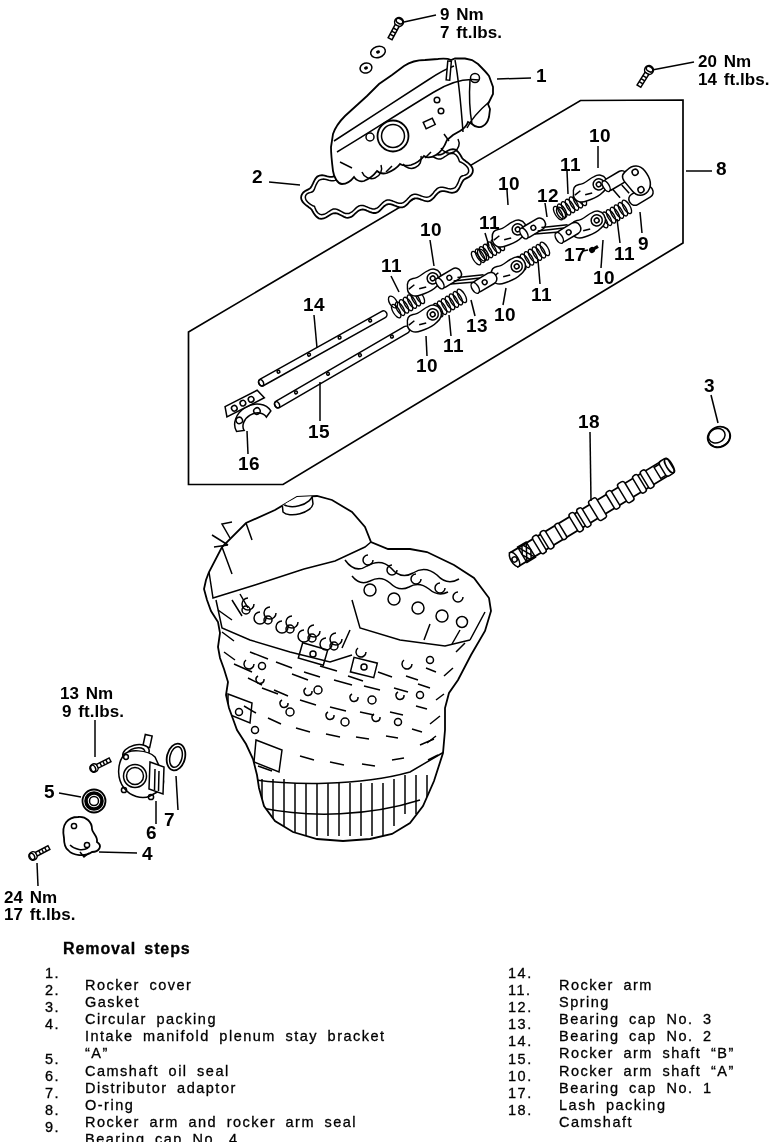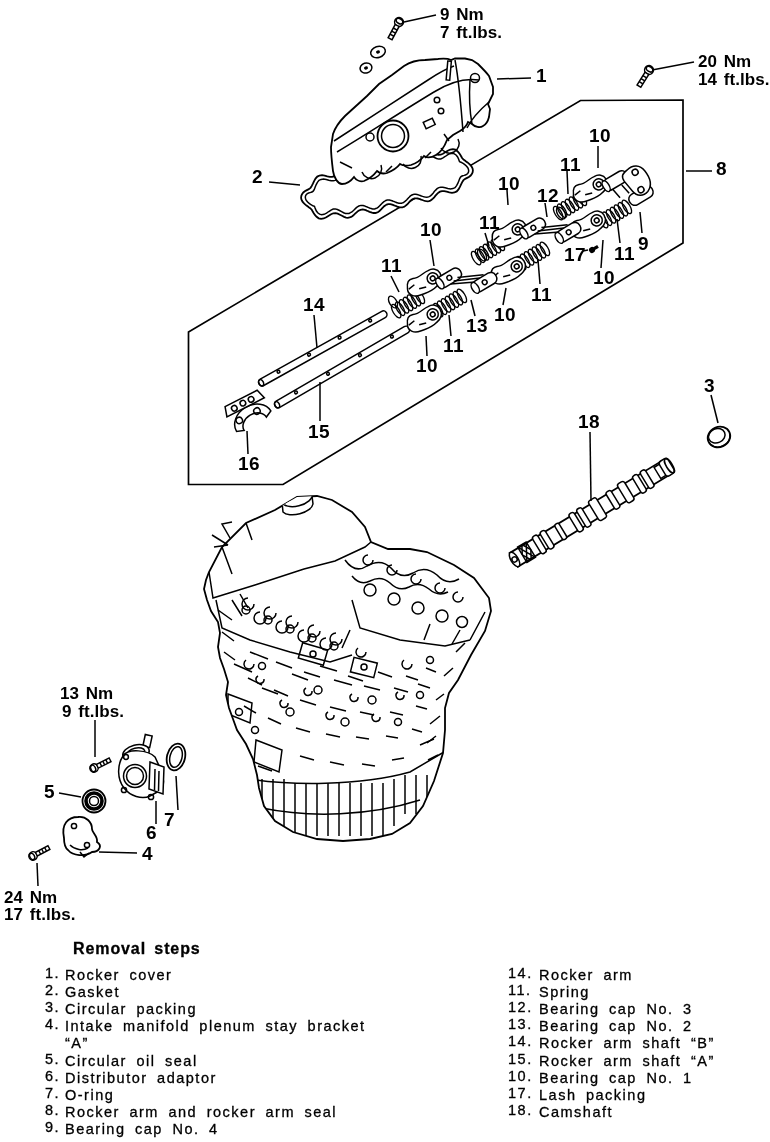--- a/index.html
+++ b/index.html
@@ -9,24 +9,24 @@
 .ln2{stroke:#000;stroke-width:1.7;}
 .ln3{stroke:#000;stroke-width:3.6;}
 .ld{stroke:#000;stroke-width:1.5;}
 .wf{fill:#fff;stroke:#000;stroke-width:1.5;}
 .wf15{fill:#fff;stroke:#000;stroke-width:1.8;}
 .bf{fill:#000;stroke:none;}
 .s11{fill:none;stroke:#000;stroke-width:1.35;}
 text{fill:#000;}
 .b19{font-size:19px;font-weight:bold;letter-spacing:0.5px;}
 .b16{font-size:17px;font-weight:bold;letter-spacing:0.05px;word-spacing:2px;}
-.hd{position:absolute;-webkit-text-stroke:0.3px #000;left:45px;top:939.5px;font-size:16px;font-weight:bold;letter-spacing:0.9px;word-spacing:3px;padding-left:28px;}
+.hd{position:absolute;-webkit-text-stroke:0.3px #000;left:35px;top:939.5px;font-size:16px;font-weight:bold;letter-spacing:0.9px;word-spacing:3px;padding-left:28px;}
 .li{position:absolute;-webkit-text-stroke:0.3px #000;font-size:14.5px;color:#000;white-space:nowrap;letter-spacing:1.5px;word-spacing:4px;}
 .li .num{position:absolute;left:0;top:0;}
-.li .tx{position:absolute;top:2px;}
+.li .tx{position:absolute;top:12px;margin-left:20px;}
 </style></head>
 <body>
 <svg width="770" height="1142" viewBox="0 0 770 1142">
 <path class="ln2" d="M580.5,100.5 L683,100 L683,243 L283,484.5 L188.5,484.5 L188.5,332 Z" fill="none"></path>
 <g transform="translate(259,384) rotate(-29.2)">
       <rect x="0" y="-3.6" width="146" height="7.2" rx="3.4" class="wf"></rect>
       <ellipse cx="2.5" cy="0" rx="2.2" ry="3.4" class="ln"></ellipse>
       <circle cx="23" cy="-1.2" r="1.4" class="ln"></circle>
       <circle cx="58" cy="-1.2" r="1.4" class="ln"></circle>
       <circle cx="93" cy="-1.2" r="1.4" class="ln"></circle>
@@ -417,21 +417,21 @@
 <div class="li" style="left:45px;top:1016px">
     <span class="num">4.</span>
     <span class="tx" style="left:20px">Intake manifold plenum stay bracket</span>
   </div>
 <div class="li" style="left:45px;top:1033px">
     <span class="num"></span>
     <span class="tx" style="left:20px">“A”</span>
   </div>
 <div class="li" style="left:45px;top:1051px">
     <span class="num">5.</span>
-    <span class="tx" style="left:20px">Circular oil seal</span>
+    <span class="tx" style="left:20px">Camshaft oil seal</span>
   </div>
 <div class="li" style="left:45px;top:1068px">
     <span class="num">6.</span>
     <span class="tx" style="left:20px">Distributor adaptor</span>
   </div>
 <div class="li" style="left:45px;top:1085px">
     <span class="num">7.</span>
     <span class="tx" style="left:20px">O-ring</span>
   </div>
 <div class="li" style="left:45px;top:1102px">

